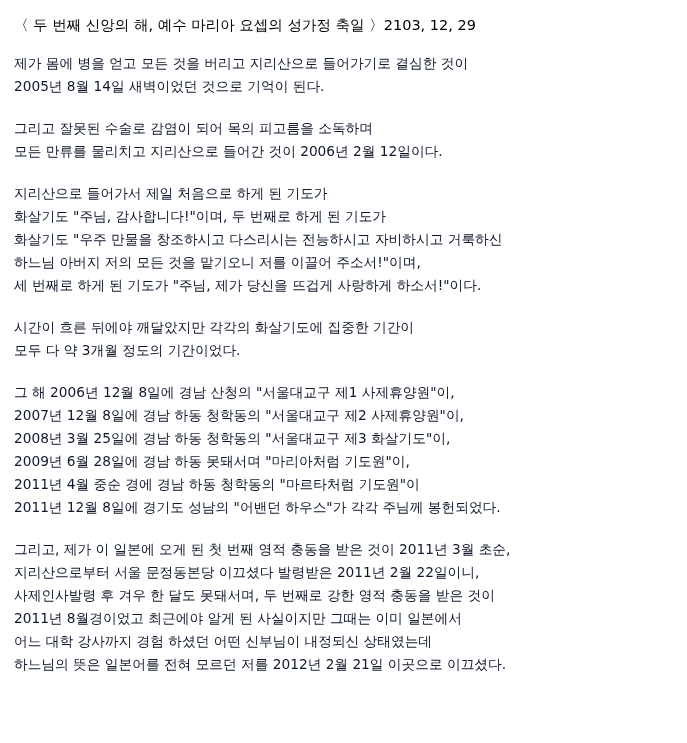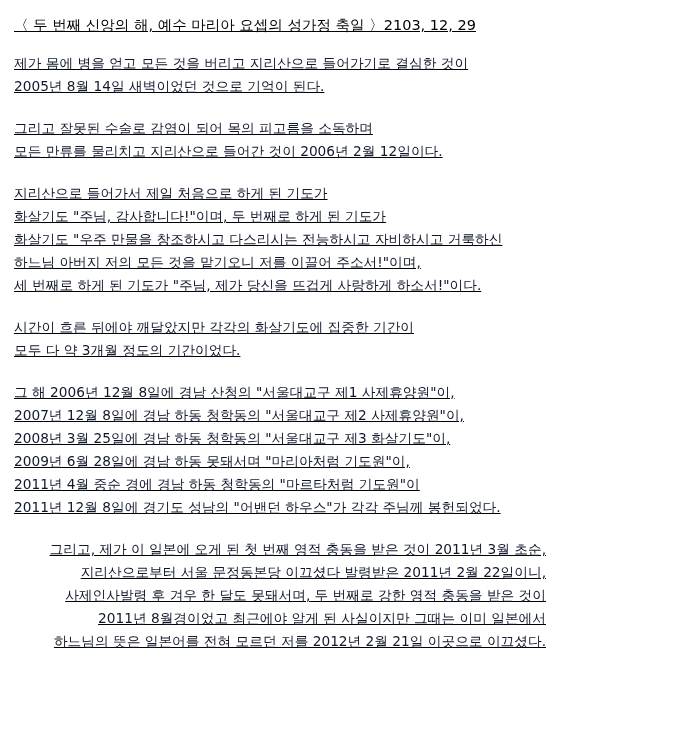--- a/index.html
+++ b/index.html
@@ -12,21 +12,20 @@
     height: 743px;
     font-family: "DejaVu Sans", "Liberation Sans", sans-serif;
     color: #000000;
     overflow: hidden;
   }
   #page {
     width: 560px;
     height: 743px;
     box-sizing: border-box;
     padding: 10px 14px 0 14px;
-    text-decoration: underline;
   }
   .heading {
     font-size: 14.5px;
     line-height: 22px;
     font-weight: normal;
     color: #000000;
     margin: 4px 0 16px 0;
     white-space: nowrap;
     letter-spacing: 0px;
   }
@@ -35,21 +34,20 @@
     line-height: 23px;
     margin: 0 0 19px 0;
     color: #0f172a;
   }
   .para .line {
     display: block;
     white-space: nowrap;
   }
   .para:last-child {
     margin-bottom: 4px;
-    text-align: right;
   }
 </style>
 </head>
 <body>
 
 <div id="page">
   <div class="heading">〈 두 번째 신앙의 해, 예수 마리아 요셉의 성가정 축일 〉2103, 12, 29</div>
   <div id="body-container">
       <div class="para">
         <span class="line">제가 몸에 병을 얻고 모든 것을 버리고 지리산으로 들어가기로 결심한 것이</span>
@@ -76,16 +74,17 @@
         <span class="line">2008년 3월 25일에 경남 하동 청학동의 "서울대교구 제3 화살기도"이,</span>
         <span class="line">2009년 6월 28일에 경남 하동 못돼서며 "마리아처럼 기도원"이,</span>
         <span class="line">2011년 4월 중순 경에 경남 하동 청학동의 "마르타처럼 기도원"이</span>
         <span class="line">2011년 12월 8일에 경기도 성남의 "어밴던 하우스"가 각각 주님께 봉헌되었다.</span>
       </div>
       <div class="para">
         <span class="line">그리고, 제가 이 일본에 오게 된 첫 번째 영적 충동을 받은 것이 2011년 3월 초순,</span>
         <span class="line">지리산으로부터 서울 문정동본당 이끄셨다 발령받은 2011년 2월 22일이니,</span>
         <span class="line">사제인사발령 후 겨우 한 달도 못돼서며, 두 번째로 강한 영적 충동을 받은 것이</span>
         <span class="line">2011년 8월경이었고 최근에야 알게 된 사실이지만 그때는 이미 일본에서</span>
+        <span class="line">어느 대학 강사까지 경험 하셨던 어떤 신부님이 내정되신 상태였는데</span>
         <span class="line">하느님의 뜻은 일본어를 전혀 모르던 저를 2012년 2월 21일 이곳으로 이끄셨다.</span>
       </div>
     </div>
 </div>
 
 </body></html>

